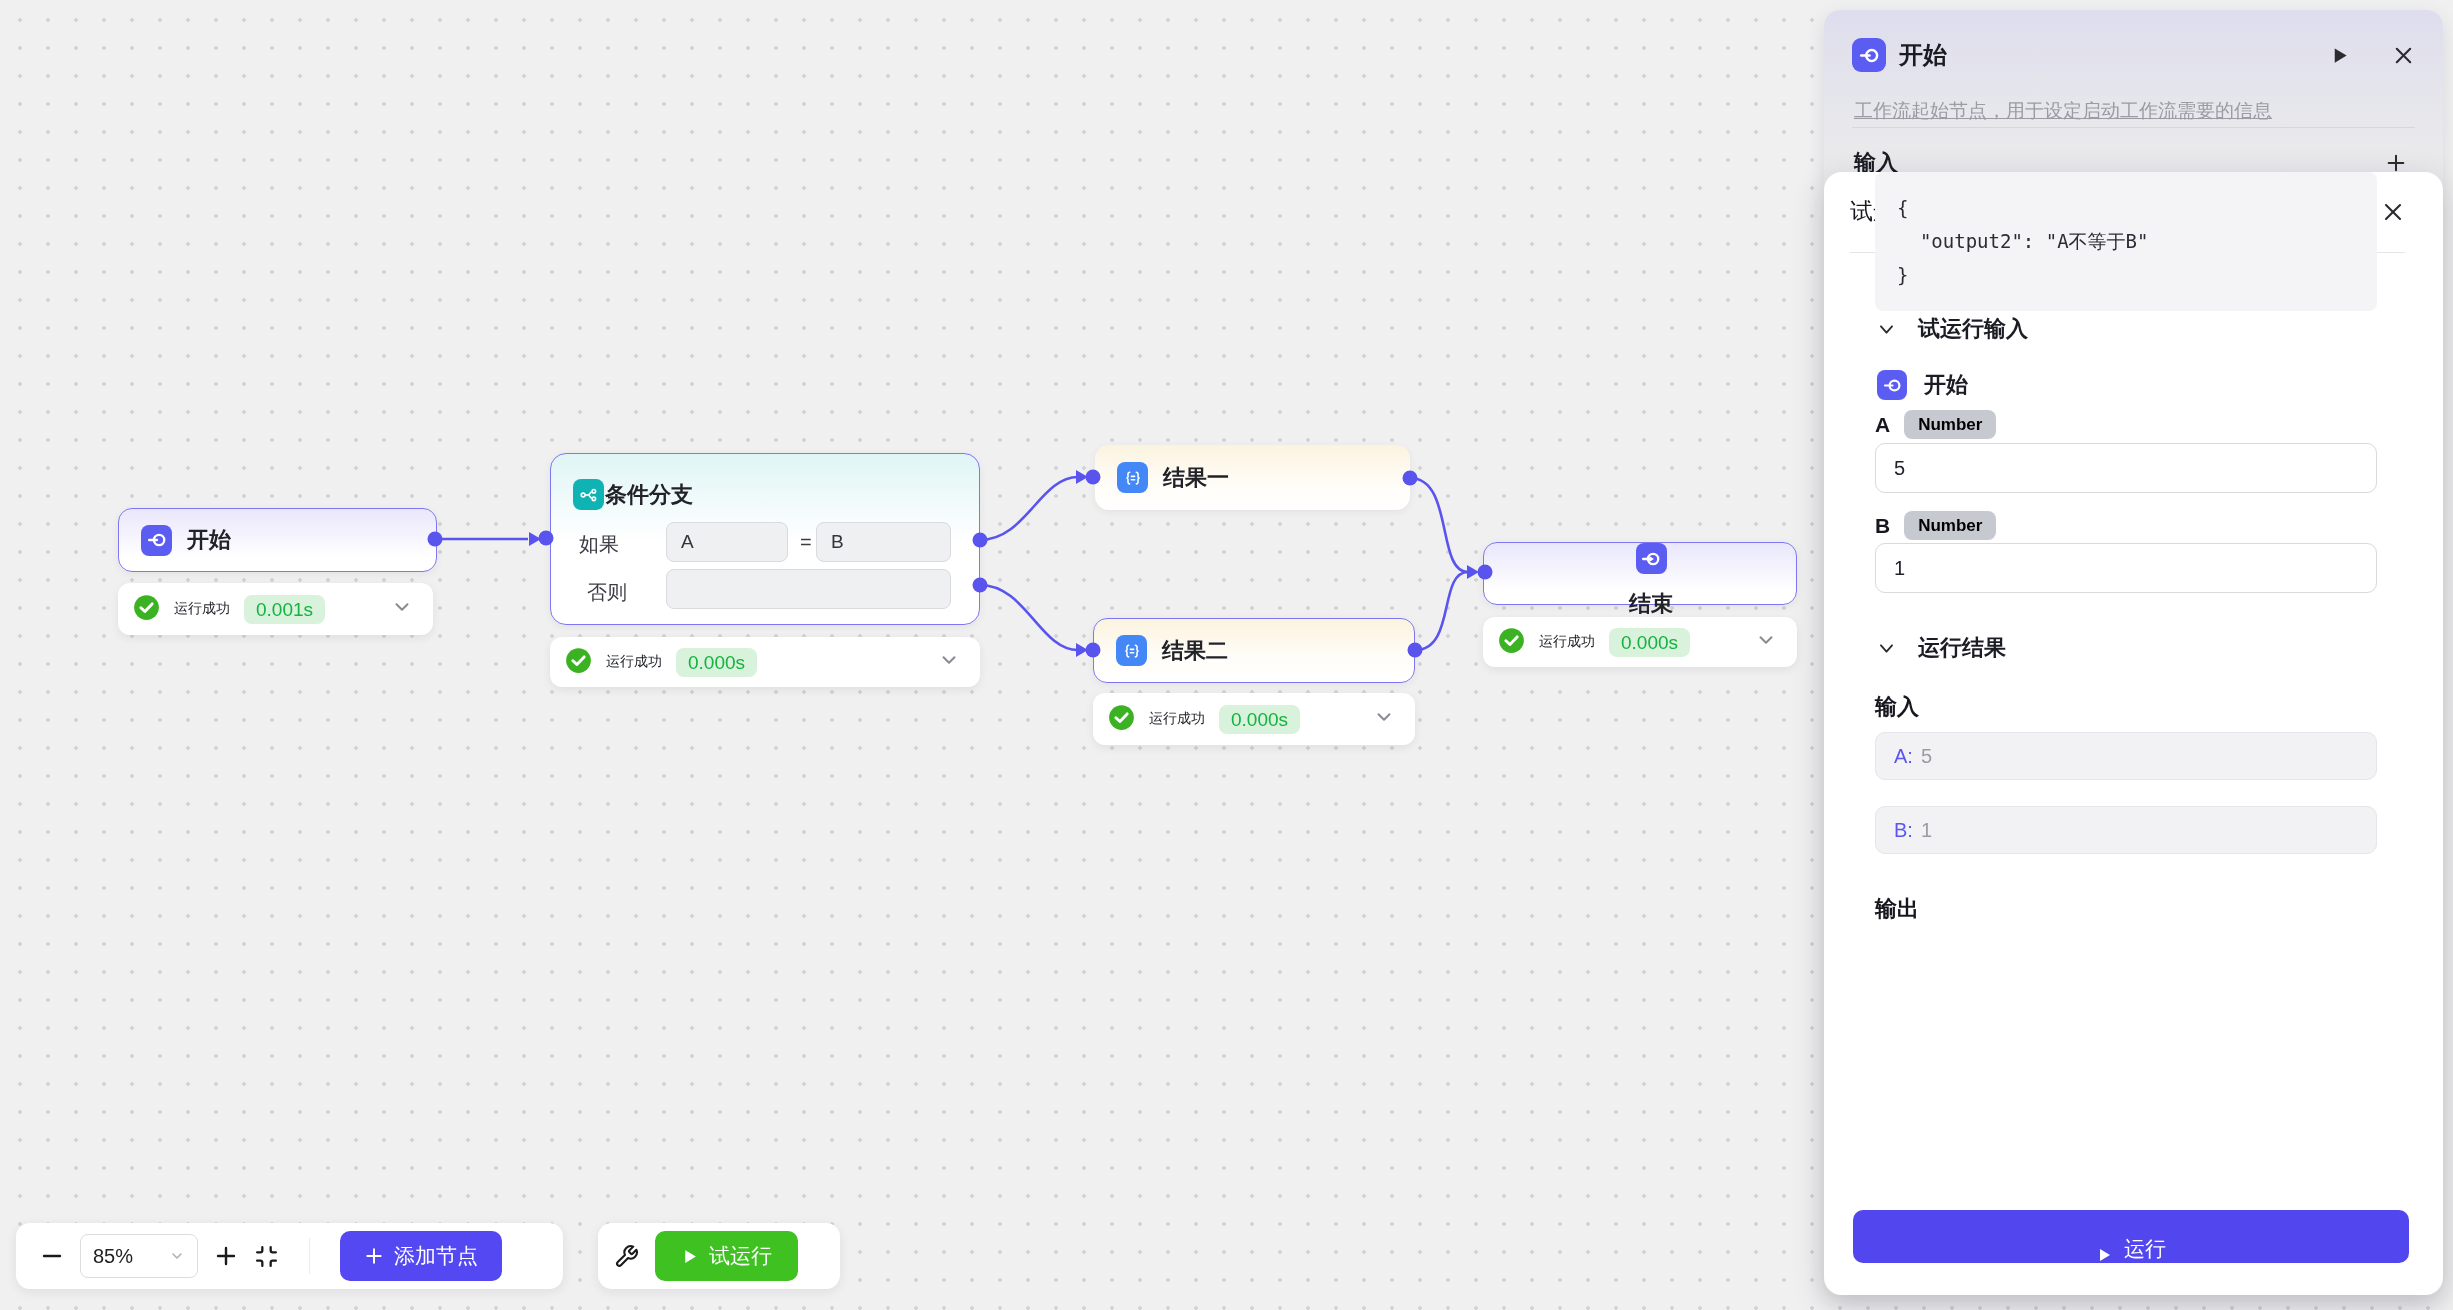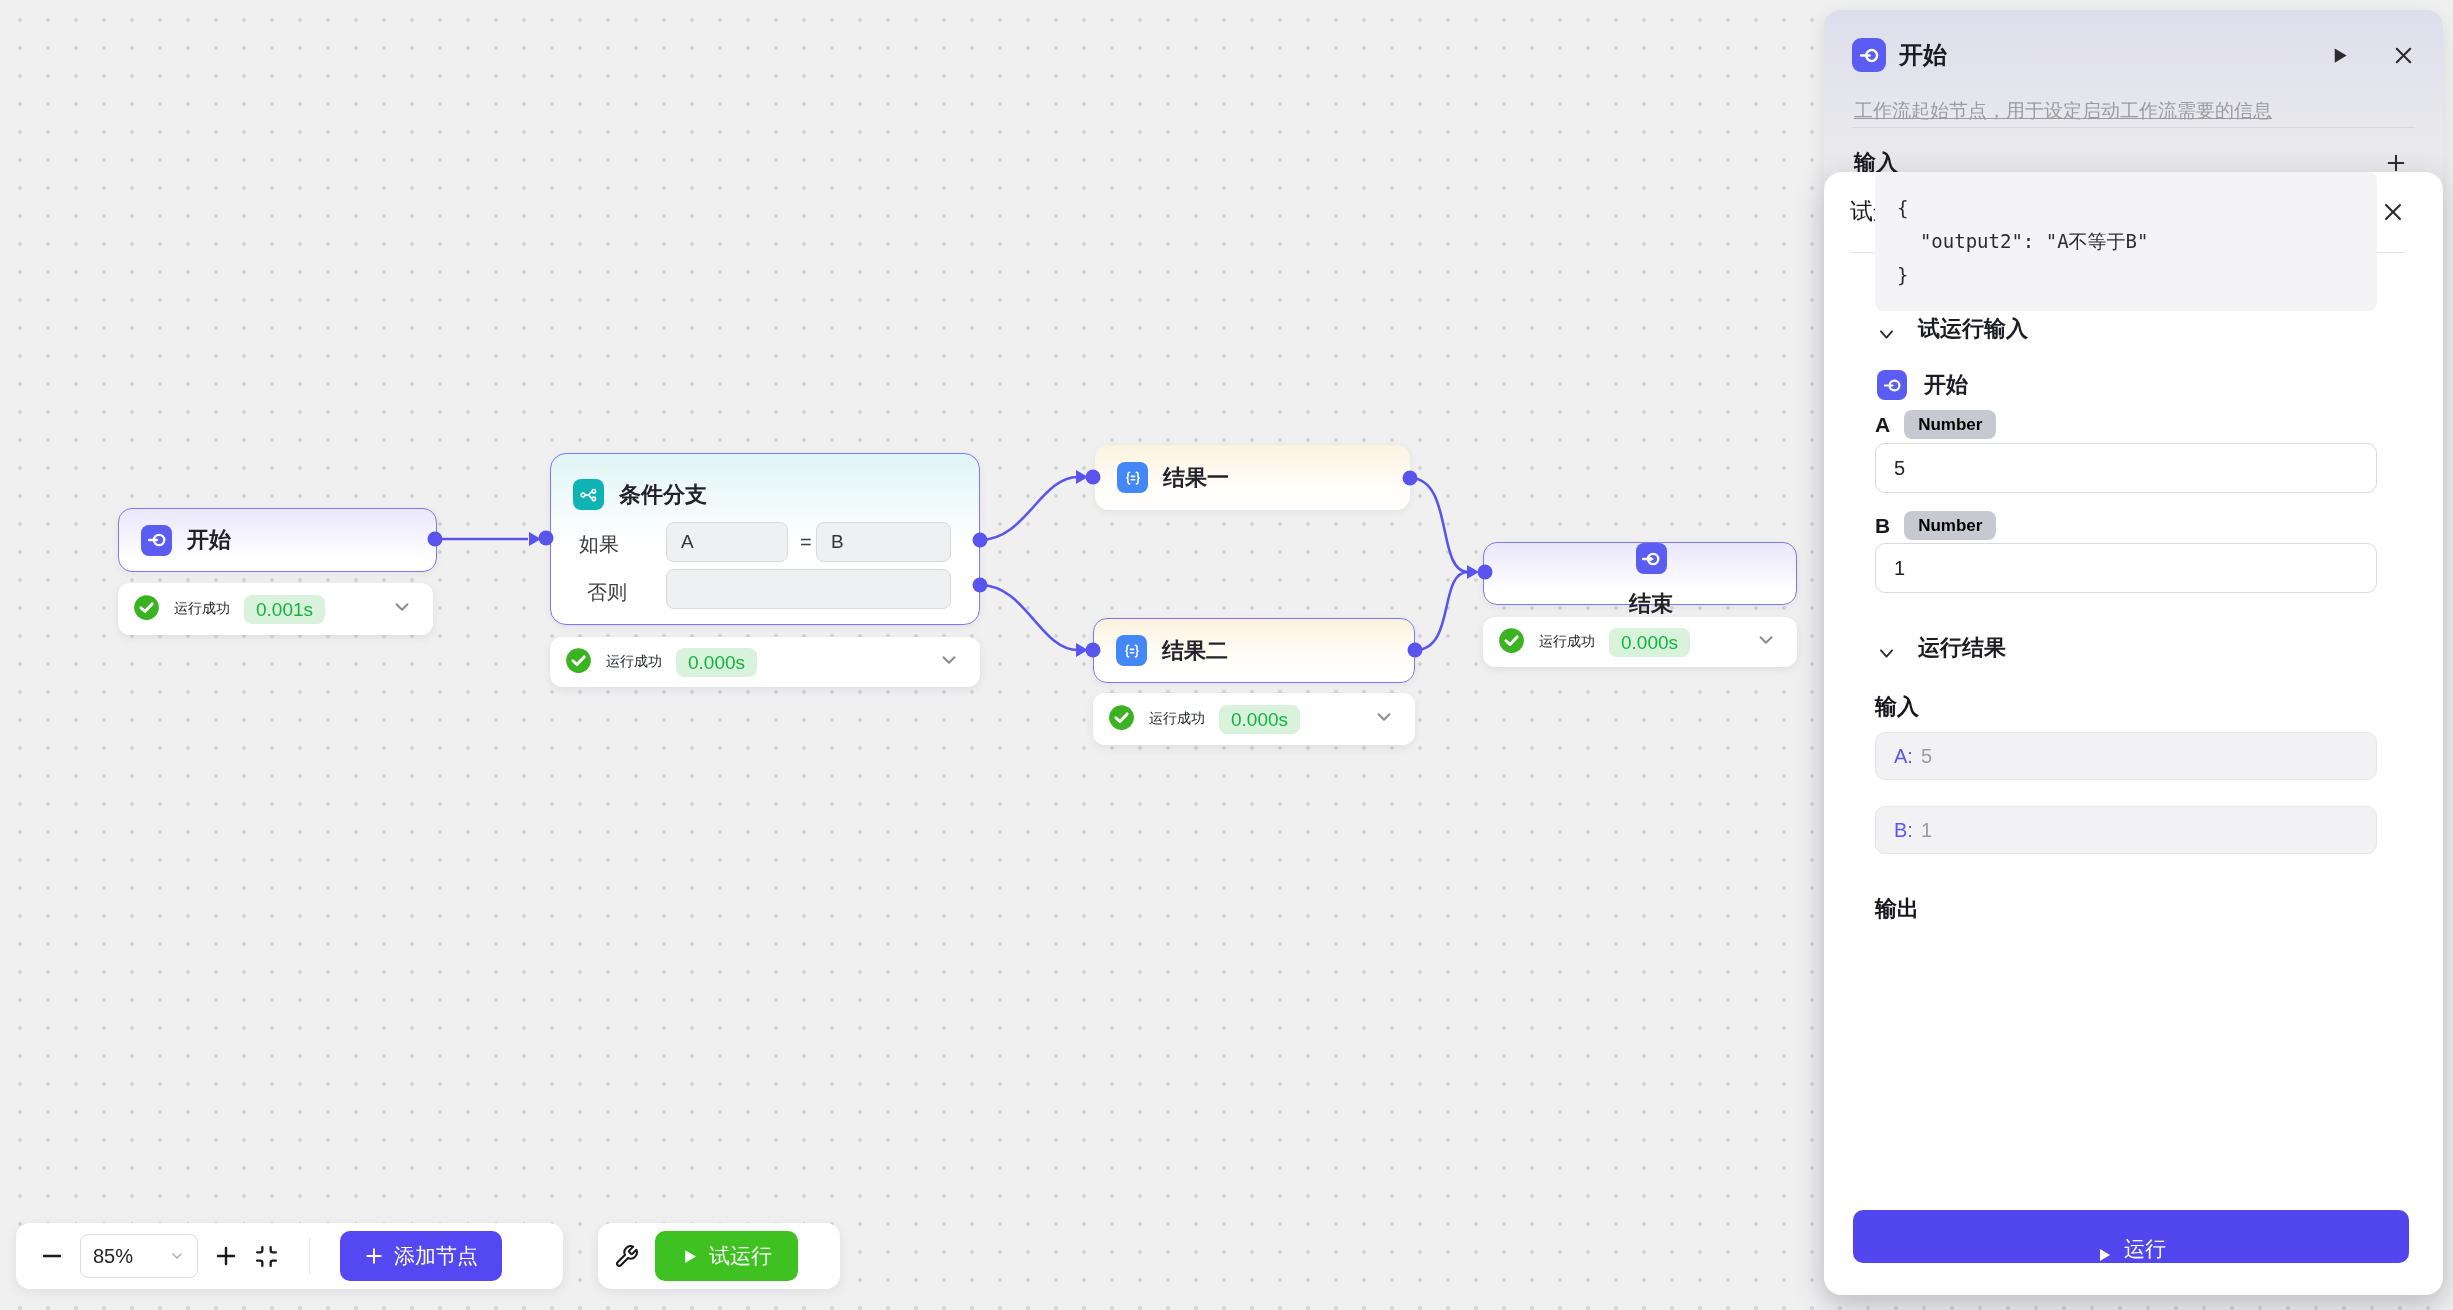--- a/index.html
+++ b/index.html
@@ -37,21 +37,21 @@
   }
   .status-label { font-size:14px; font-weight:500; color:#22242a; }
   .dur-badge {
     background:#d9f2dc; color:#12b33e; font-size:19px; font-weight:500;
     border-radius:8px; padding:5px 12px; line-height:1;
   }
   .status-chevron { position:absolute; right:20px; top:50%; transform:translateY(-50%); }
 
   
   .cond-node { display:block; padding:0; }
-  .cond-head { position:absolute; left:22px; top:25px; display:flex; align-items:center; gap:15px; }
+  .cond-head { position:absolute; left:22px; top:25px; display:flex; align-items:center; gap:1px; }
   .cond-label { position:absolute; font-size:20px; color:#3c3c44; }
   .cond-input {
     position:absolute; background:#eff0f2; border:1px solid #d9d9de; border-radius:8px;
     font-size:19px; color:#33333b; display:flex; align-items:center; padding-left:14px;
   }
   .cond-eq { position:absolute; font-size:20px; color:#3c3c44; }
 
   
   .tool-group {
     position:absolute; background:#fff; border-radius:14px; z-index:5;
@@ -89,21 +89,21 @@
 
   .test-panel {
     position:absolute; left:1824px; top:172px; width:619px; height:1123px;
     background:#ffffff; border-radius:18px; z-index:10;
     box-shadow:0 10px 34px rgba(20,20,40,.16);
   }
   .tp-head { position:absolute; left:26px; right:38px; top:24px; display:flex; align-items:center; justify-content:space-between; }
   .tp-title { font-size:23px; font-weight:500; color:#17171f; }
   .tp-divider { position:absolute; left:26px; right:38px; top:80px; height:1px; background:#e3e3e8; }
 
-  .sec-header { position:absolute; left:53px; display:flex; align-items:flex-end; gap:22px; }
+  .sec-header { position:absolute; left:53px; display:flex; align-items:center; gap:22px; }
   .sec-title { font-size:22px; font-weight:600; color:#1c1c24; }
   .tp-node-row { position:absolute; left:53px; display:flex; align-items:center; gap:17px; }
   .tp-node-title { font-size:22px; font-weight:600; color:#1c1c24; }
   .field-label-row { position:absolute; left:51px; display:flex; align-items:center; gap:14px; }
   .field-name { font-size:21px; font-weight:700; color:#17171f; }
   .type-badge { background:#c6c9d0; color:#000000; font-size:17px; font-weight:700; border-radius:8px; padding:6px 14px; line-height:1; }
   .field-input {
     position:absolute; left:51px; width:502px; height:50px;
     border:1px solid #d9d9de; border-radius:10px; background:#fff;
     font-size:20px; color:#23232b; padding:0 18px; outline:none;

